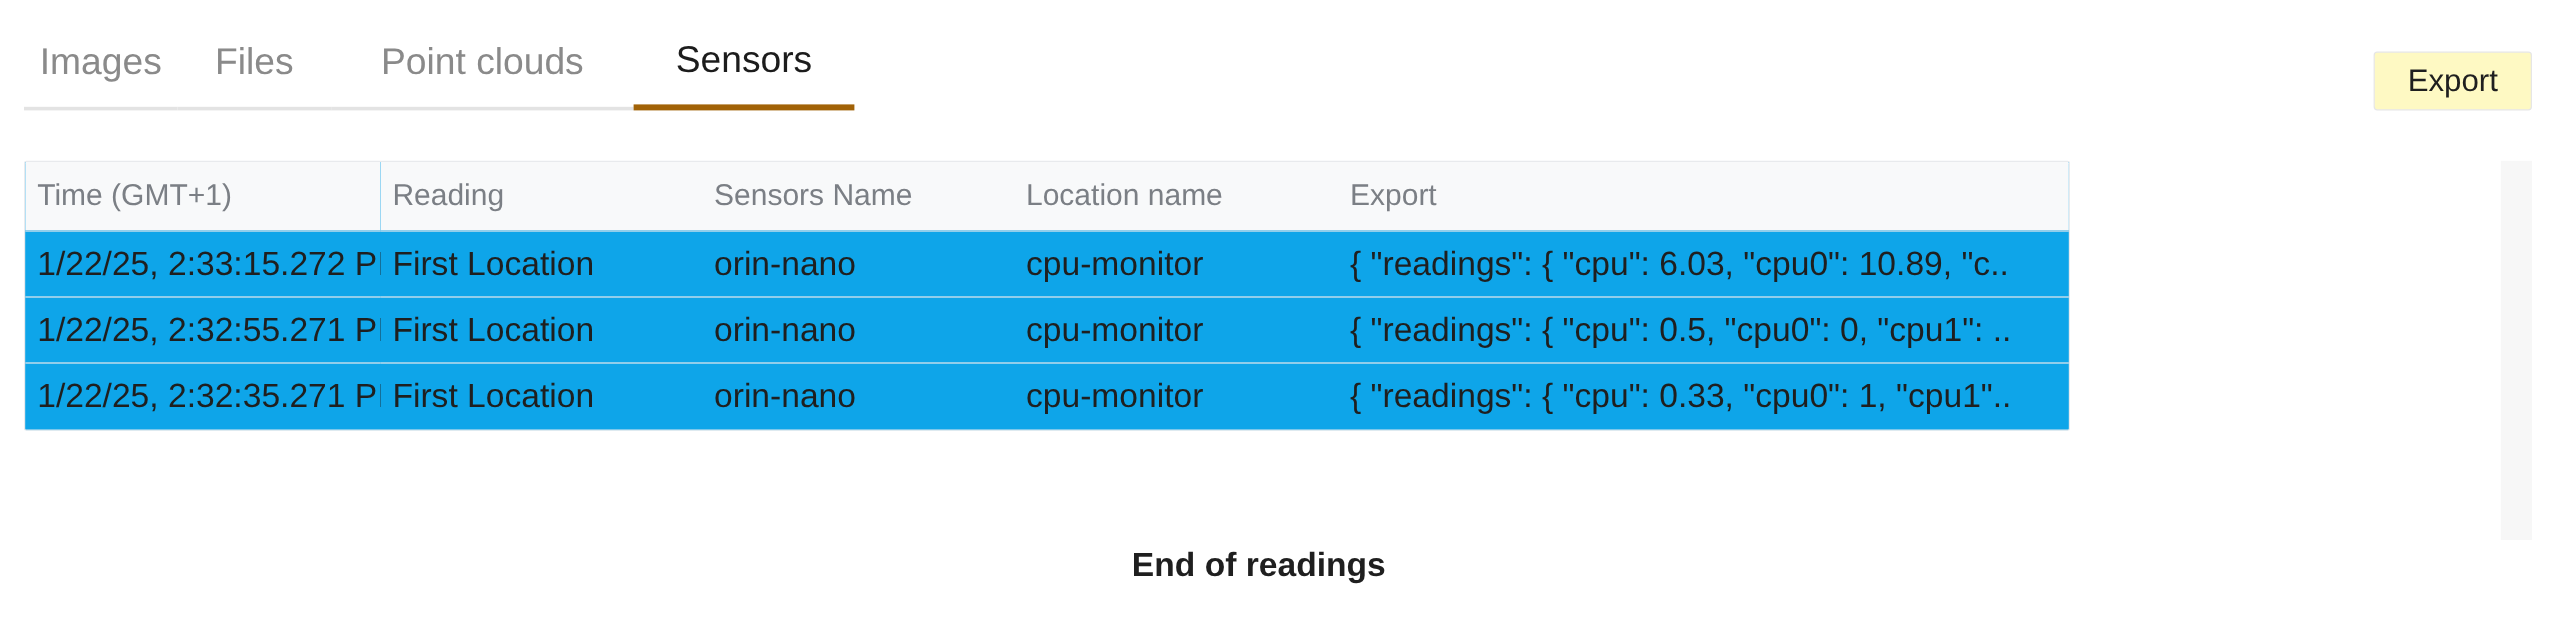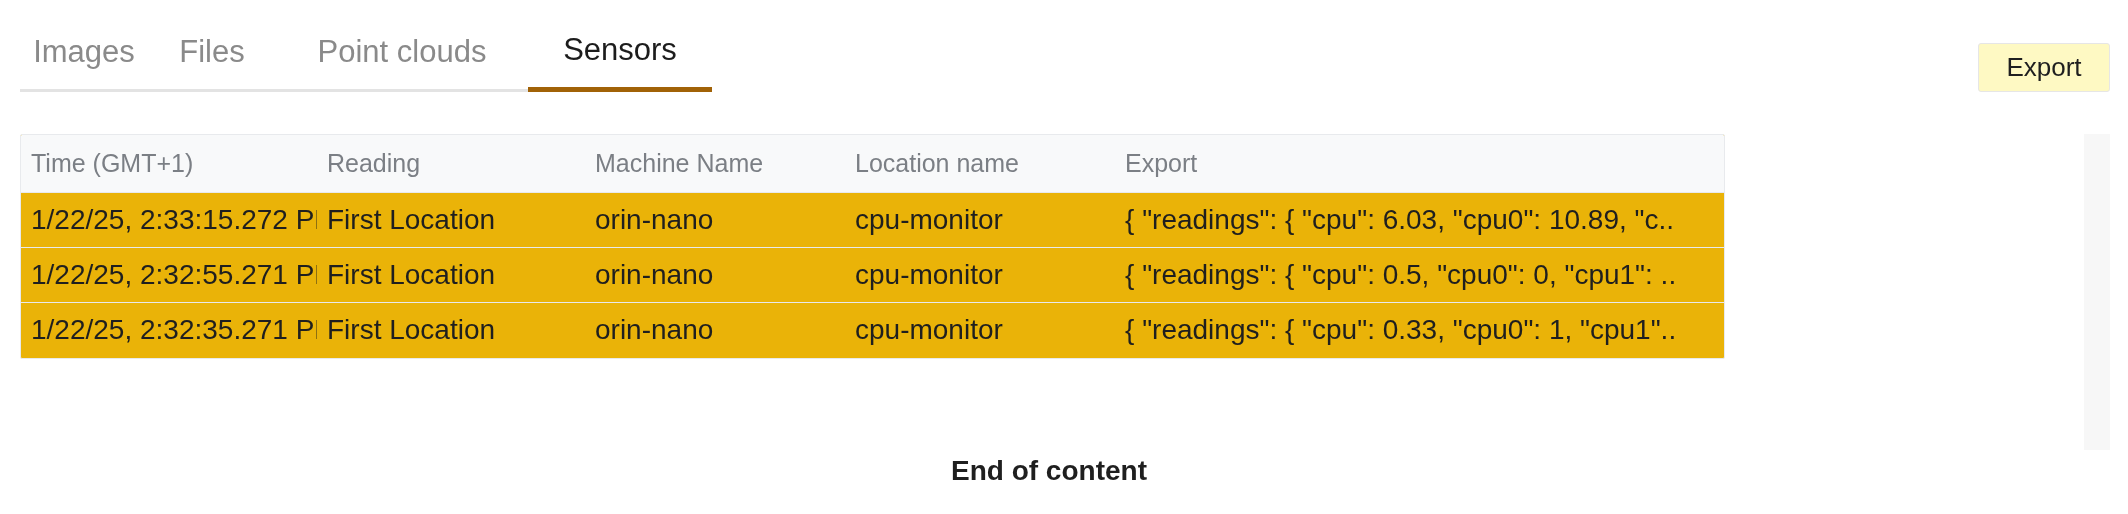--- a/index.html
+++ b/index.html
@@ -71,21 +71,21 @@
 
   
   .table-wrap {
     position: absolute;
     left: 20px;
     top: 134px;
     width: 1705px;
     border: 1px solid #e8eaed;
     border-radius: 2px;
     overflow: hidden;
-    background: #eab308;
+    background: #0ea5e9;
   }
   table.sensors {
     border-collapse: collapse;
     width: 2056px;
     table-layout: fixed;
   }
   table.sensors thead th {
     background: #f8f9fa;
     color: #7b7f85;
     font-size: 25px;
@@ -176,21 +176,21 @@
       <col class="col-time">
       <col class="col-location">
       <col class="col-machine">
       <col class="col-component">
       <col class="col-reading">
     </colgroup>
     <thead>
       <tr>
         <th>Time (GMT+1)</th>
         <th>Reading</th>
-        <th>Machine Name</th>
+        <th>Sensors Name</th>
         <th>Location name</th>
         <th>Export</th>
       </tr>
     </thead>
     <tbody>
       <tr>
         <td>1/22/25, 2:33:15.272 PM</td>
         <td>First Location</td>
         <td>orin-nano</td>
         <td>cpu-monitor</td>
@@ -217,13 +217,13 @@
           </td>
       </tr>
     </tbody>
   </table>
 </div>
 
 <div class="vscroll-track">
   <div class="vscroll-thumb"></div>
 </div>
 
-<div class="end-of-content">End of content</div>
+<div class="end-of-content">End of readings</div>
 
 </body></html>

